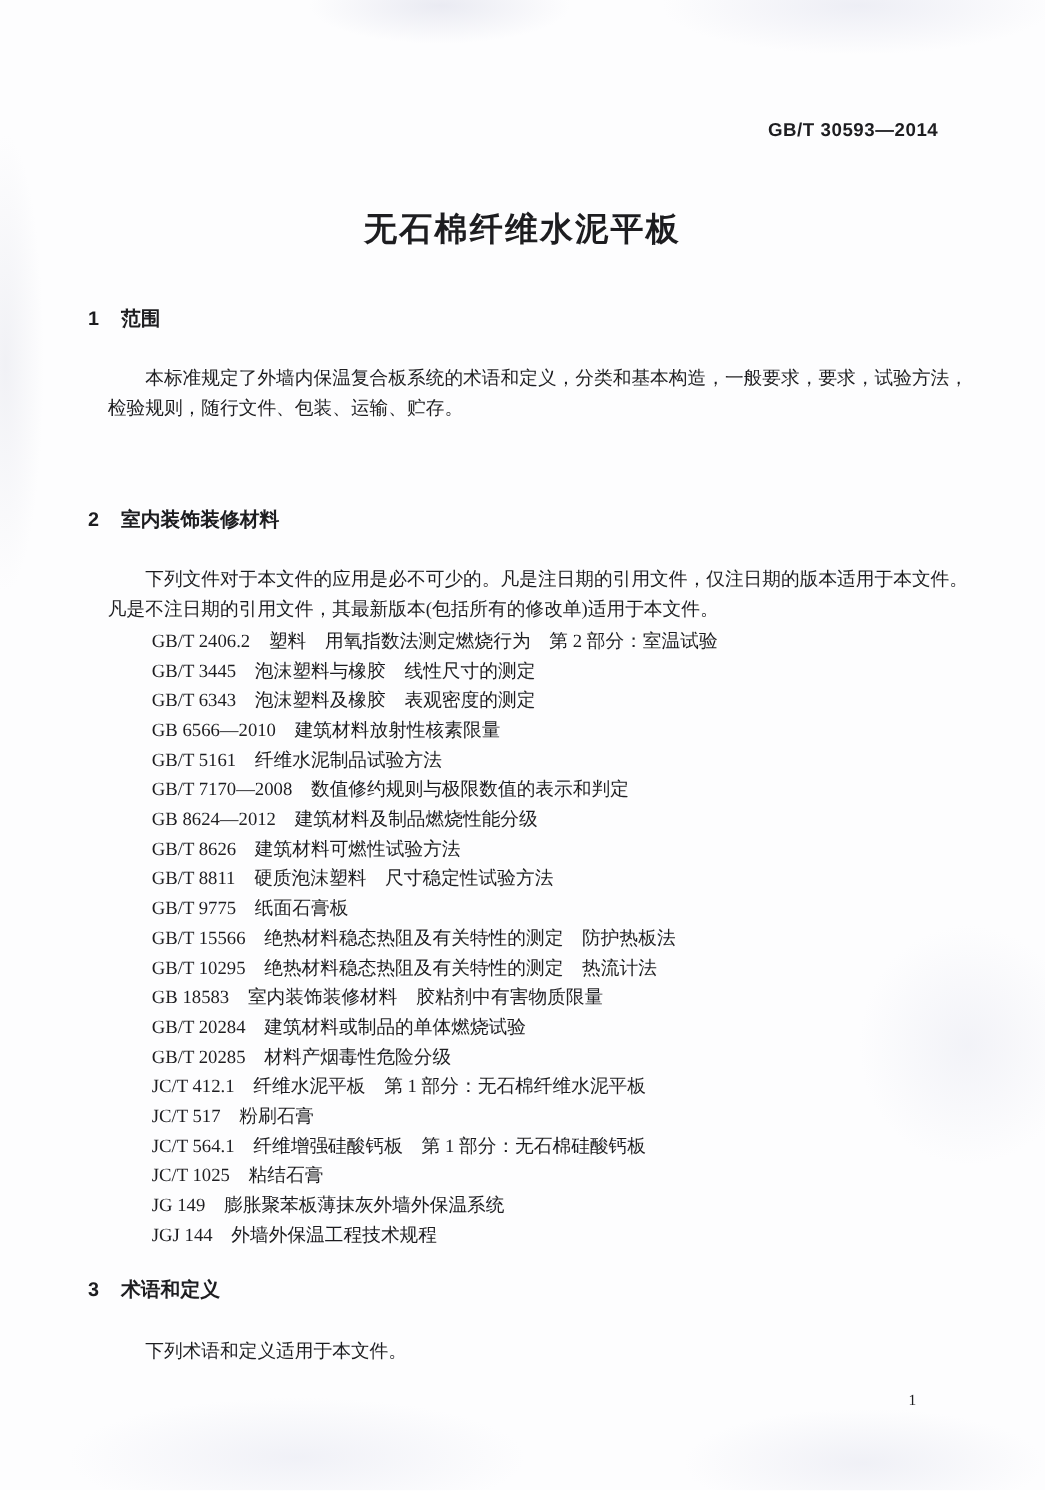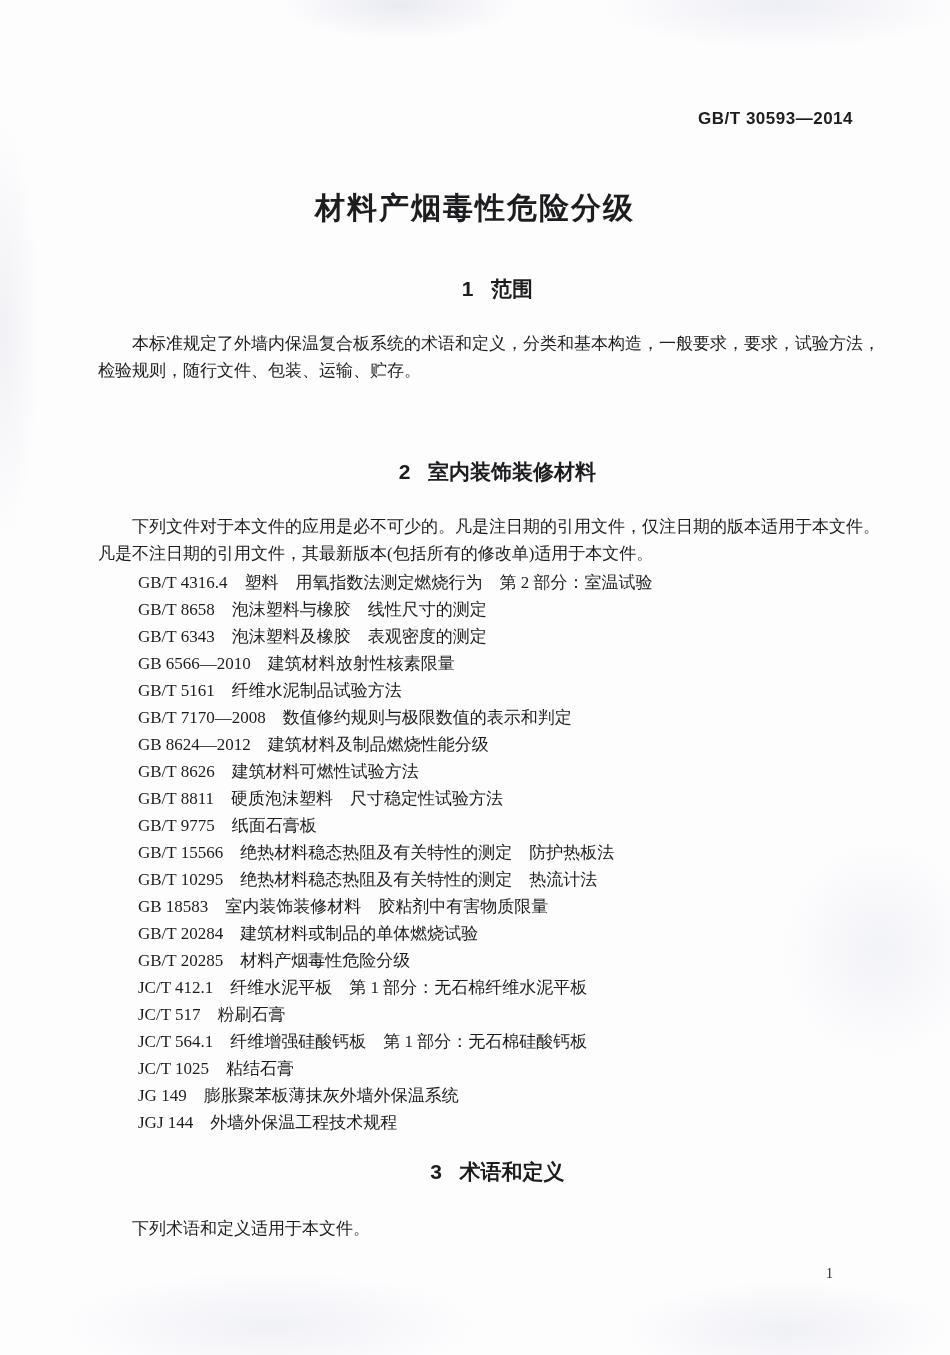--- a/index.html
+++ b/index.html
@@ -49,27 +49,26 @@
   .block {
     position: absolute;
     left: 98px;
     width: 782px;
     font-size: 17px;
     line-height: 27px;
     text-align: justify;
   }
   .sec-heading {
     position: absolute;
-    left: 106px;
+    left: 80px;
     width: 782px;
     font-family: "Liberation Sans", "DejaVu Sans", sans-serif;
     font-weight: bold;
-    font-size: 21px;
+    font-size: 18px;
     line-height: 22px;
-    text-align: center;
   }
   .sec-heading .hnum { display: inline-block; min-width: 13px; }
   .sec-heading .hgap { display: inline-block; width: 17px; }
   .para { margin: 0; text-indent: 2em; }
   .ref-list { }
   .ref-item { padding-left: 40px; text-indent: 0; text-align: left; white-space: nowrap; }
   .page-num {
     position: absolute;
     top: 1266px; left: 826px;
     font-size: 14px;
@@ -82,38 +81,38 @@
 
   <div class="smudge sm1"></div>
   <div class="smudge sm2"></div>
   <div class="smudge sm3"></div>
   <div class="smudge sm4"></div>
   <div class="smudge sm5"></div>
   <div class="smudge sm6"></div>
 
   <div class="doc-number">GB/T 30593—2014</div>
 
-  <h1 class="title">材料产烟毒性危险分级</h1>
+  <h1 class="title">无石棉纤维水泥平板</h1>
 
   <div class="sec-heading" style="top:278px">
     <span class="hnum">1</span><span class="hgap"></span><span>范围</span>
   </div>
   <div class="block" style="top:330px">
     <p class="para">本标准规定了外墙内保温复合板系统的术语和定义，分类和基本构造，一般要求，要求，试验方法，检验规则，随行文件、包装、运输、贮存。</p>
   </div>
 
   <div class="sec-heading" style="top:461px">
     <span class="hnum">2</span><span class="hgap"></span><span>室内装饰装修材料</span>
   </div>
   <div class="block" style="top:513px">
     <p class="para">下列文件对于本文件的应用是必不可少的。凡是注日期的引用文件，仅注日期的版本适用于本文件。凡是不注日期的引用文件，其最新版本(包括所有的修改单)适用于本文件。</p>
   </div>
   <div class="block ref-list" style="top:569px">
-      <div class="ref-item">GB/T 4316.4　塑料　用氧指数法测定燃烧行为　第 2 部分：室温试验</div>
-      <div class="ref-item">GB/T 8658　泡沫塑料与橡胶　线性尺寸的测定</div>
+      <div class="ref-item">GB/T 2406.2　塑料　用氧指数法测定燃烧行为　第 2 部分：室温试验</div>
+      <div class="ref-item">GB/T 3445　泡沫塑料与橡胶　线性尺寸的测定</div>
       <div class="ref-item">GB/T 6343　泡沫塑料及橡胶　表观密度的测定</div>
       <div class="ref-item">GB 6566—2010　建筑材料放射性核素限量</div>
       <div class="ref-item">GB/T 5161　纤维水泥制品试验方法</div>
       <div class="ref-item">GB/T 7170—2008　数值修约规则与极限数值的表示和判定</div>
       <div class="ref-item">GB 8624—2012　建筑材料及制品燃烧性能分级</div>
       <div class="ref-item">GB/T 8626　建筑材料可燃性试验方法</div>
       <div class="ref-item">GB/T 8811　硬质泡沫塑料　尺寸稳定性试验方法</div>
       <div class="ref-item">GB/T 9775　纸面石膏板</div>
       <div class="ref-item">GB/T 15566　绝热材料稳态热阻及有关特性的测定　防护热板法</div>
       <div class="ref-item">GB/T 10295　绝热材料稳态热阻及有关特性的测定　热流计法</div>

